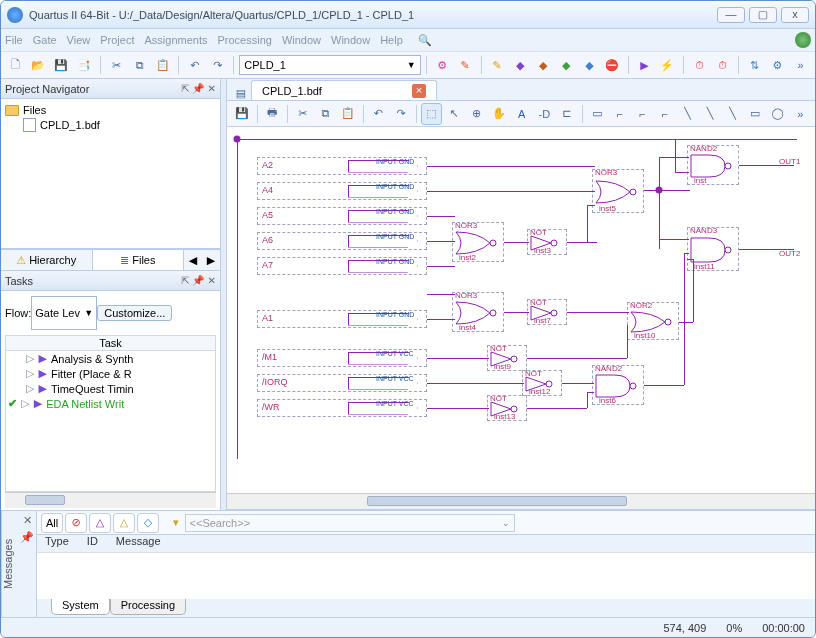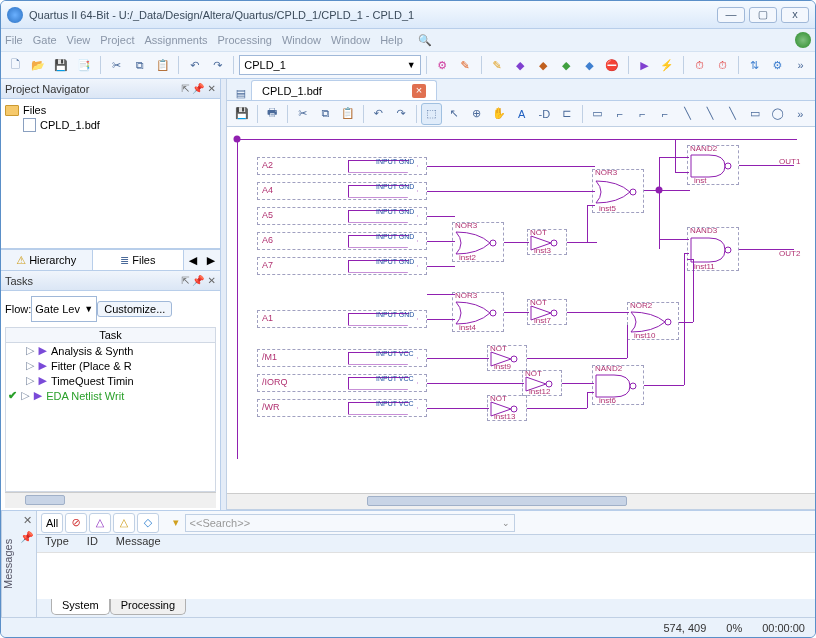--- a/index.html
+++ b/index.html
@@ -25,21 +25,21 @@
 .panel-hdr .pin { margin-left:auto; font-size:10px; color:#666;}
 .proj-body { flex:0 0 150px; border-bottom:1px solid #b8ceea; padding:4px; overflow:auto; background:#fff;}
 .tree-row { display:flex; align-items:center; gap:4px; padding:1px 0;}
 .folder-icon { width:14px; height:11px; background:#f6c96b; border:1px solid #cc9a30; border-radius:1px;}
 .file-icon { width:13px; height:14px; background:#fff; border:1px solid #8aa0c0; position:relative;}
 .tabs-row { height:22px; display:flex; border-top:1px solid #b8ceea; border-bottom:1px solid #b8ceea;}
 .side-tab { flex:1; display:flex; align-items:center; justify-content:center; gap:3px; background:#f0f5fc; border-right:1px solid #b8ceea;}
 .side-tab.active { background:#fff;}
 .tasks-body { flex:1; padding:2px 4px; overflow:hidden; display:flex; flex-direction:column;}
 .flow-row { display:flex; align-items:center; margin:3px 0;}
-.mini-combo { border:1px solid #a0b8d8; height:26px; padding:0 3px; background:#fff; display:flex; align-items:center; width:66px; justify-content:space-between;}
+.mini-combo { border:1px solid #a0b8d8; height:18px; padding:16px 3px; background:#fff; display:flex; align-items:center; width:66px; justify-content:space-between;}
 .task-hdr { border:1px solid #d0d8e4; background:#f4f7fc; text-align:center; padding:1px 0; margin-top:2px;}
 .task-list { flex:1; overflow:auto; border:1px solid #d0d8e4; border-top:none;}
 .task-item { display:flex; align-items:center; gap:4px; padding:1px 2px; white-space:nowrap;}
 .task-item .tri { color:#7a88a0;}
 .play { color:#7a4ad8;}
 .check { color:#2aa02a; font-weight:bold;}
 .scrollbar-h { height:16px; background:#f0f0f0; border-top:1px solid #ccc; position:relative;}
 .scrollbar-h .thumb { position:absolute; height:10px; top:2px; background:#c8d4e6; border:1px solid #a0b0c8; border-radius:2px;}
 .splitter { width:6px; background:#e4ecf7; border-right:1px solid #c0d0e4; cursor:col-resize;}
 .rightcol { flex:1; display:flex; flex-direction:column; background:#fff; overflow:hidden;}

